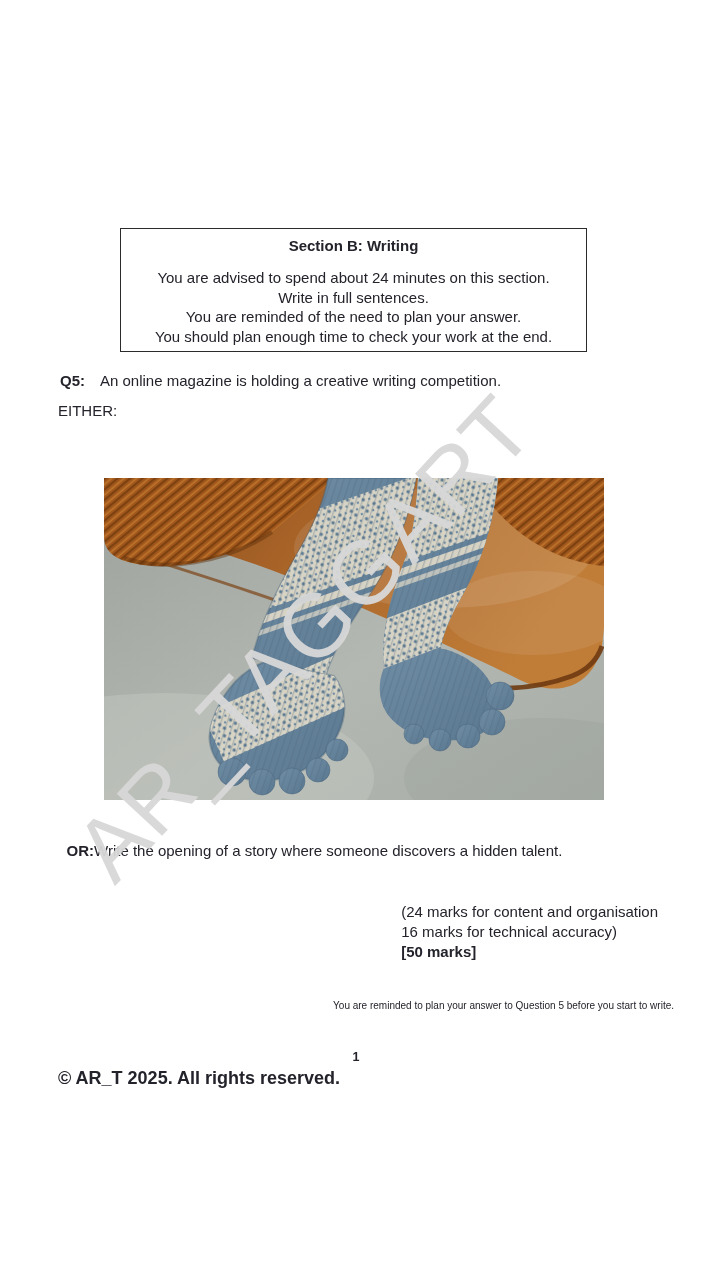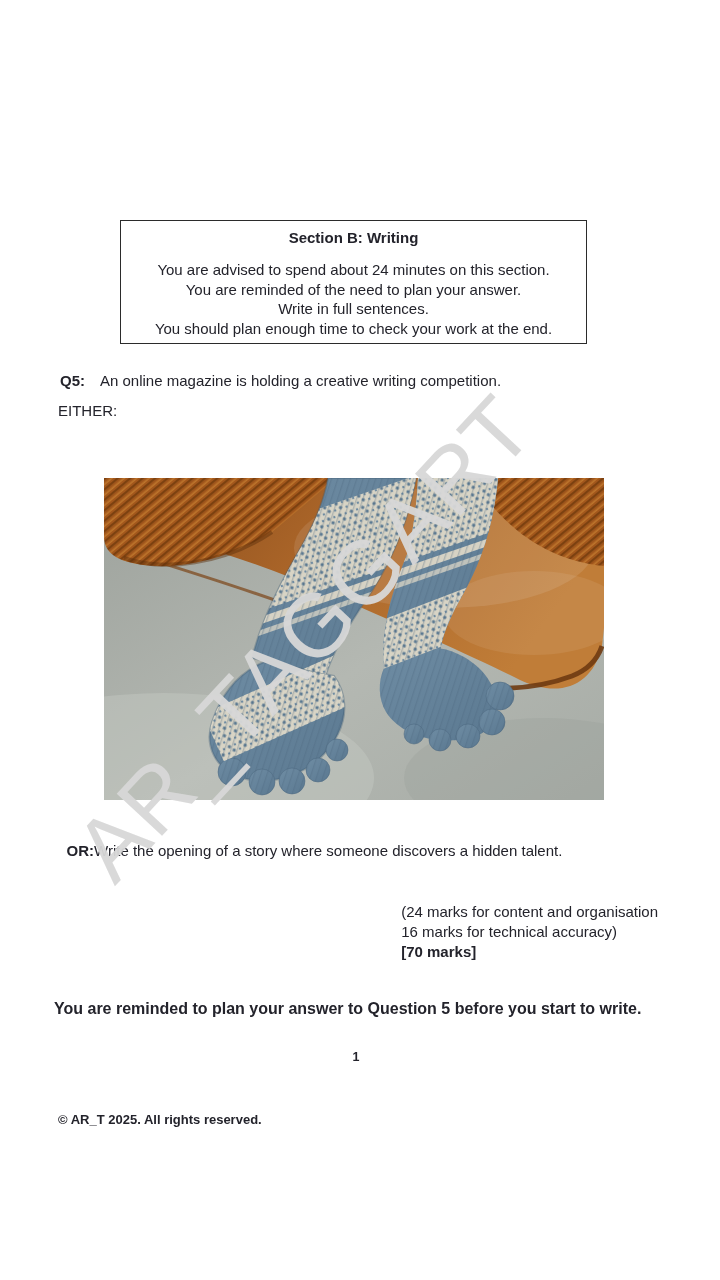--- a/index.html
+++ b/index.html
@@ -1,58 +1,58 @@
 <!DOCTYPE html>
 <html><head>
 <meta charset="utf-8">
 <style>
   html,body{margin:0;padding:0;background:#ffffff;}
   body{width:720px;height:1280px;position:relative;overflow:hidden;
        font-family:"Liberation Sans","DejaVu Sans",sans-serif;color:#23232b;}
   .page{position:absolute;inset:0;width:720px;height:1280px;background:#fff;overflow:hidden;}
   .bold{font-weight:700;}
   
-  .rules-box{position:absolute;left:120px;top:220px;width:467px;height:124px;
+  .rules-box{position:absolute;left:120px;top:228px;width:467px;height:124px;
              border:1.5px solid #2b2b2b;box-sizing:border-box;text-align:center;font-size:15px;}
   .box-title{margin-top:8px;font-weight:700;}
   .box-lines{margin-top:14px;line-height:19.5px;}
   
   .q-row{position:absolute;font-size:15px;display:flex;align-items:baseline;}
   .q-row .q-label{flex:none;width:40px;font-weight:700;}
   #q5-row{left:60px;top:372px;width:600px;}
   .either-label{position:absolute;left:58px;top:402px;font-size:15px;font-weight:400;}
   .either-para{position:absolute;left:100px;top:432px;width:560px;font-size:15px;line-height:21px;}
   #or-row{left:54px;top:842px;width:600px;text-align:right;}
   
   .photo{position:absolute;left:104px;top:478px;width:500px;height:322px;margin:0;overflow:hidden;}
   .photo svg{display:block;width:100%;height:100%;}
   
   .marks{position:absolute;right:62px;top:902px;text-align:left;font-size:15px;line-height:20px;}
   
-  .reminder{position:absolute;left:54px;top:1000px;width:620px;text-align:left;
-            font-size:16px;font-weight:700;}
+  .reminder{position:absolute;left:54px;top:1000px;width:620px;text-align:right;
+            font-size:10px;font-weight:400;}
   .pagenum{position:absolute;left:0;top:1050px;width:712px;text-align:center;
            font-size:12.5px;font-weight:700;}
-  .copyright{position:absolute;left:58px;top:1068px;font-size:13px;font-weight:700;margin-top:44px;}
+  .copyright{position:absolute;left:58px;top:1068px;font-size:18px;font-weight:700;}
   
   .watermark{position:absolute;left:-80px;top:584px;width:768px;text-align:center;
              font-size:90px;letter-spacing:2px;line-height:108px;color:#d8d8d8;opacity:.95;
              transform:rotate(-47deg);white-space:nowrap;z-index:10;pointer-events:none;}
 </style>
 </head>
 <body>
 
 <div class="page">
 
   <div class="rules-box">
     <div class="box-title">Section B: Writing</div>
     <div class="box-lines">
       <div>You are advised to spend about 24 minutes on this section.</div>
+      <div>Write in full sentences.</div>
       <div>You are reminded of the need to plan your answer.</div>
-      <div>Write in full sentences.</div>
       <div>You should plan enough time to check your work at the end.</div>
     </div>
   </div>
 
   <div class="q-row" id="q5-row">
     <span class="q-label">Q5:</span>
     <span>An online magazine is holding a creative writing competition.</span>
   </div>
 
   <div class="either-label">EITHER:</div>
@@ -169,21 +169,21 @@
   </figure>
 
   <div class="q-row" id="or-row">
     <span class="q-label">OR:</span>
     <span>Write the opening of a story where someone discovers a hidden talent.</span>
   </div>
 
   <div class="marks">
     <div>(24 marks for content and organisation</div>
     <div>16 marks for technical accuracy)</div>
-    <div class="bold">[70 marks]</div>
+    <div class="bold">[50 marks]</div>
   </div>
 
   <div class="reminder">You are reminded to plan your answer to Question 5 before you start to write.</div>
 
   <div class="pagenum">1</div>
   <div class="copyright">© AR_T 2025. All rights reserved.</div>
 
   <div class="watermark">AR_TAGGART</div>
 </div>
 

